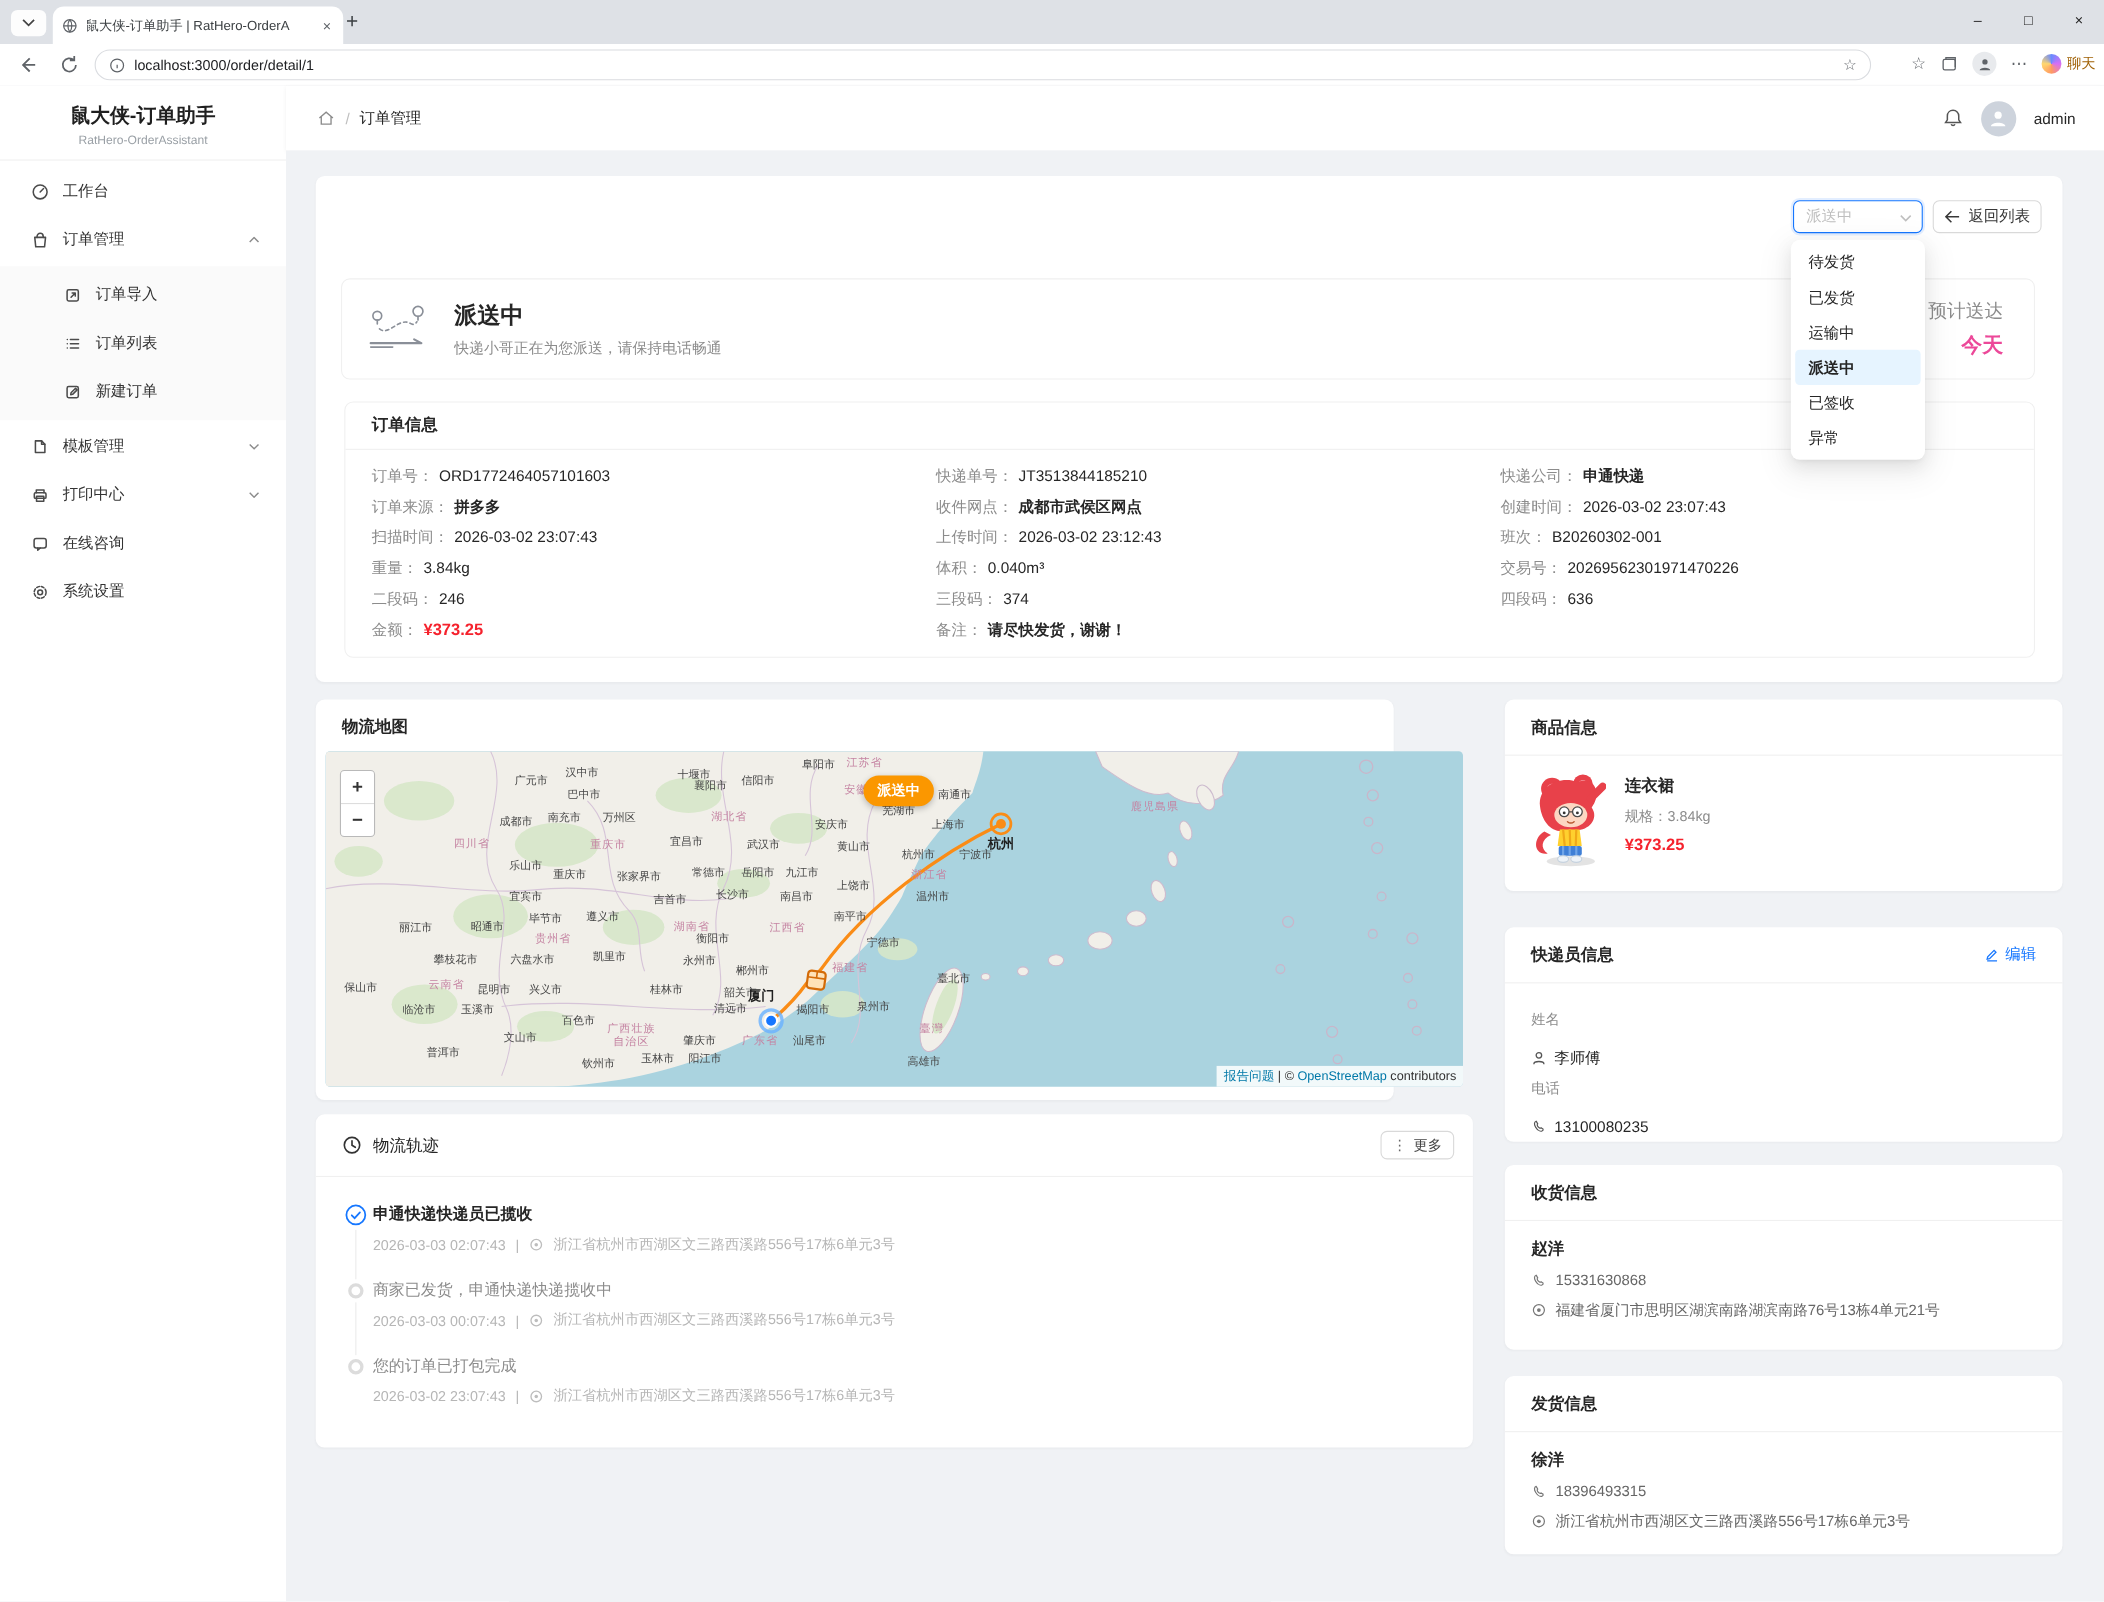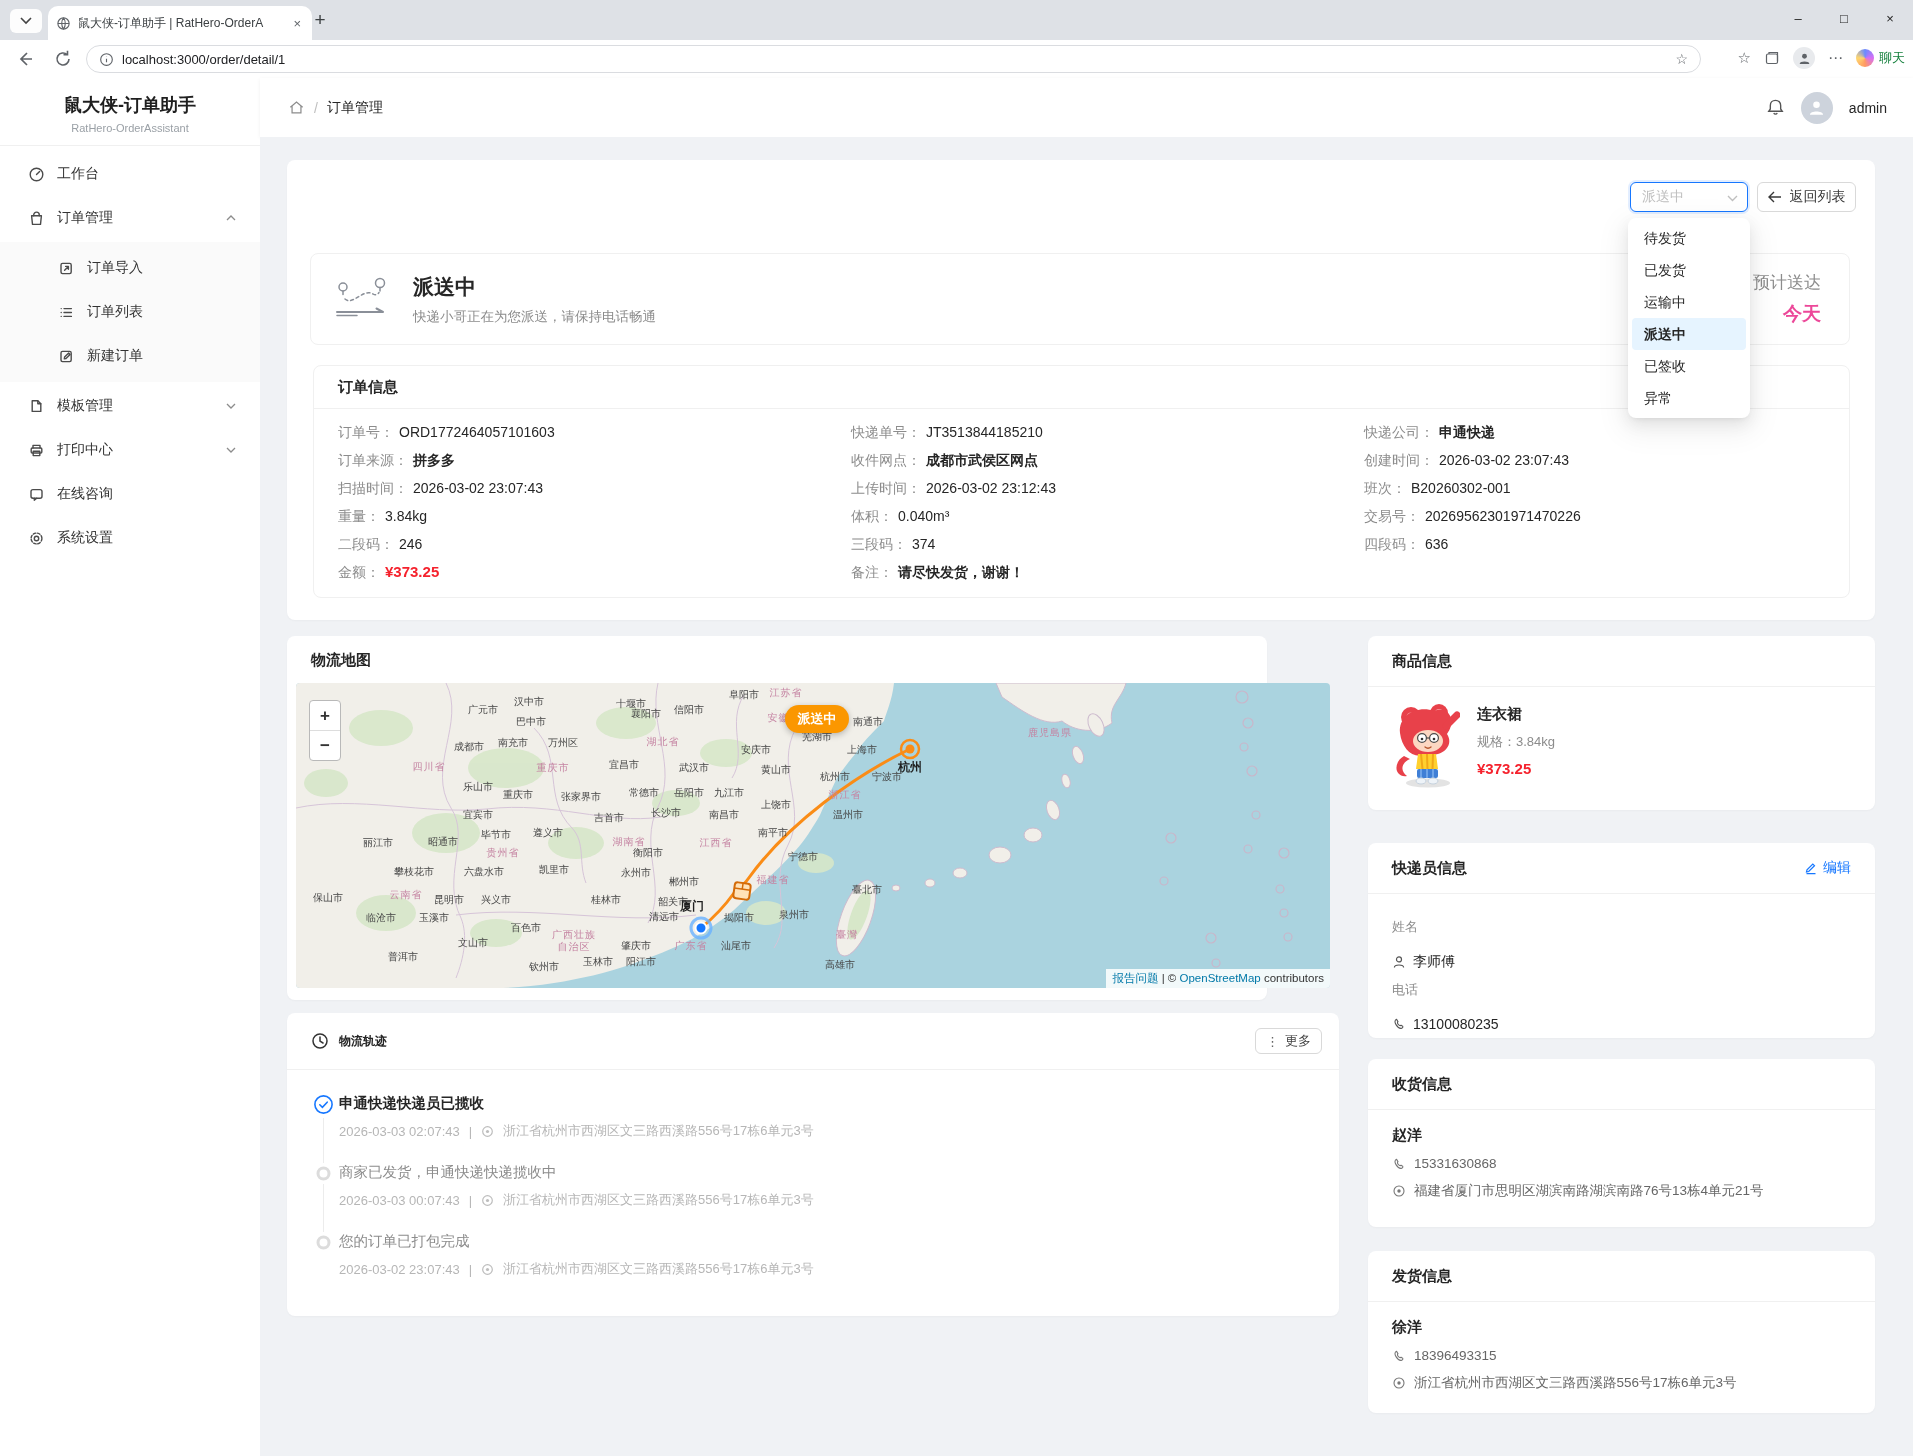--- a/index.html
+++ b/index.html
@@ -19,21 +19,21 @@
   .winbtn{width:46px;text-align:center;line-height:37px;color:#222;font-size:13px;}
   .addrbar{position:absolute;left:0;top:40px;right:0;height:38px;background:#fff;border-bottom:1px solid #dfe1e5;}
   .navic{position:absolute;top:8px;width:22px;height:22px;color:#5f6368;}
   .urlpill{position:absolute;left:86px;right:212px;top:5px;height:26px;border:1px solid #dadce0;border-radius:14px;
     background:#fff;display:flex;align-items:center;padding:0 12px;gap:8px;}
   .urltext{font-size:13px;color:#202124;flex:1;}
   .pillstar{color:#5f6368;font-size:14px;}
   .addr-right{position:absolute;right:8px;top:5px;height:26px;display:flex;align-items:center;gap:13px;}
   .ai{color:#5f6368;font-size:15px;}
   .addr-avatar{width:22px;height:22px;border-radius:50%;background:#e8eaed;display:flex;align-items:center;justify-content:center;}
-  .copilot{display:flex;align-items:center;gap:5px;font-size:13px;color:#15803d;}
+  .copilot{display:flex;align-items:center;gap:5px;font-size:13px;color:#a16207;}
   .cp-ic{width:18px;height:18px;border-radius:50%;background:conic-gradient(#6a8bff,#d76ef5,#ff9a62,#ffd76e,#6a8bff);}
   
   .sidebar{position:absolute;left:0;top:78px;width:260px;bottom:0;background:#fff;border-right:1px solid #ededed;}
   .logo{height:68px;border-bottom:1px solid #f0f0f0;text-align:center;padding-top:15px;box-sizing:border-box;}
   .logo-t{font-size:18px;font-weight:bold;color:#1f1f1f;}
   .logo-s{font-size:11px;color:#9aa0a6;margin-top:5px;}
   .menu{padding-top:4px;}
   .mi{height:40px;margin:4px 0;display:flex;align-items:center;padding-left:28px;font-size:14px;color:#333;position:relative;}
   .sic{width:17px;height:17px;margin-right:12px;flex:none;}
   .sic *{stroke:#4b4b4b;stroke-width:1.4;fill:none;stroke-linecap:round;stroke-linejoin:round;}
@@ -91,21 +91,21 @@
   .badge{position:absolute;left:489px;top:22px;width:64px;height:28px;background:#fb9700;border-radius:14px;color:#fff;
     font-size:13px;font-weight:bold;display:flex;align-items:center;justify-content:center;z-index:8;box-shadow:0 2px 6px rgba(0,0,0,.25);}
   .mzoom{position:absolute;left:13px;top:17px;width:30px;background:#fff;border:1px solid #b9b9b9;border-radius:4px;overflow:hidden;z-index:8;}
   .mzbtn{height:29px;line-height:29px;text-align:center;font-size:17px;color:#333;font-weight:bold;}
   .mzbtn + .mzbtn{border-top:1px solid #ddd;}
   .mattr{position:absolute;right:0;bottom:0;background:rgba(255,255,255,.85);font-size:11.5px;padding:2px 6px;color:#333;z-index:8;white-space:nowrap;}
   .mattr .lnk{color:#0078a8;}
   
   #tlcard{left:27px;top:876px;width:1052px;height:303px;}
   .tl-h{height:56px;border-bottom:1px solid #f0f0f0;display:flex;align-items:center;padding:0 17px 0 24px;}
-  .tl-title{font-size:12px;font-weight:bold;margin-left:10px;}
+  .tl-title{font-size:15px;font-weight:normal;margin-left:10px;}
   .more-btn{margin-left:auto;height:26px;box-sizing:border-box;border:1px solid #d9d9d9;border-radius:6px;background:#fff;
     display:flex;align-items:center;padding:0 10px;font-size:13px;color:#444;gap:6px;}
   .tl-body{position:relative;padding:24px 0 0 26px;}
   .tl-line{position:absolute;left:36px;top:48px;height:128px;width:1px;background:#ececec;}
   .tl-item{position:relative;padding-left:26px;margin-bottom:23px;}
   .tl-ic{position:absolute;left:0;top:0;background:#fff;}
   .tl-t{font-size:14.5px;font-weight:bold;color:#262626;}
   .tl-item.gray .tl-t{color:#8c8c8c;font-weight:normal;}
   .tl-meta{margin-top:9px;font-size:13px;color:#b6b6b6;display:flex;align-items:center;gap:9px;}
   

